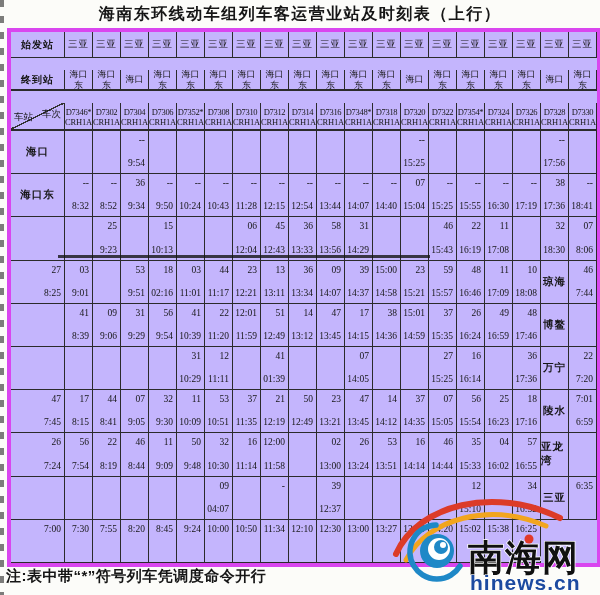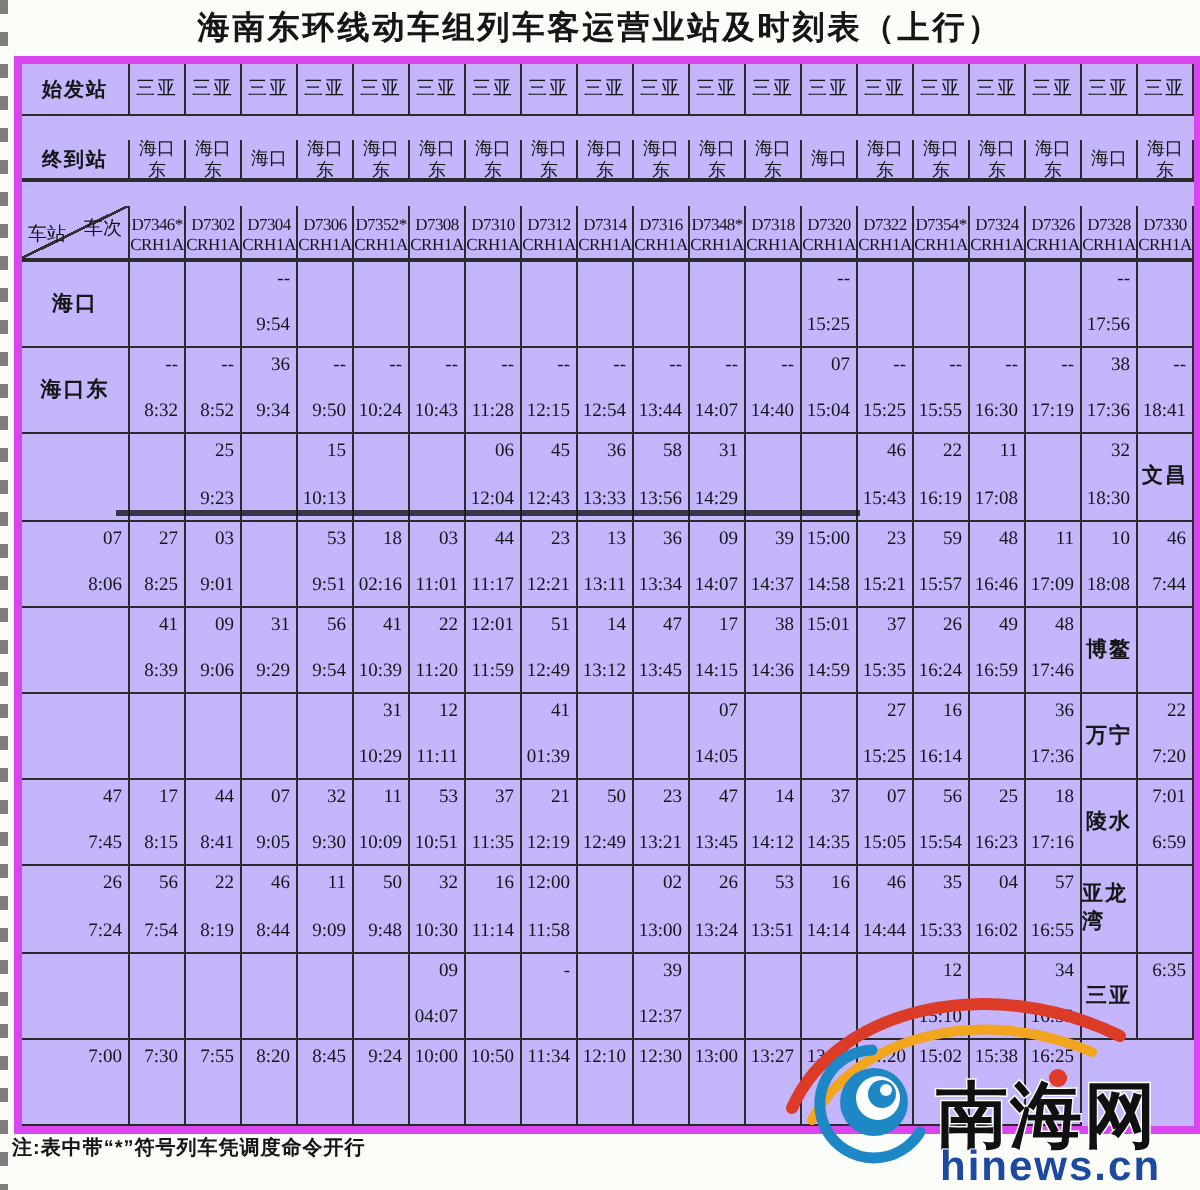--- a/index.html
+++ b/index.html
@@ -45,21 +45,21 @@
   .dep,.arr{text-align:right;height:11px;line-height:11px;white-space:nowrap;padding-right:1px;}
   .diag{
     position:relative;
     background:linear-gradient(to bottom right,
       transparent calc(50% - 0.7px),#333 calc(50% - 0.7px),
       #333 calc(50% + 0.7px),transparent calc(50% + 0.7px));
   }
   .diag .tr{position:absolute;top:5px;right:3px;font-size:9.5px;}
   .diag .bl{position:absolute;bottom:5px;left:3px;font-size:9.5px;}
   .note{
-    position:absolute;left:6px;top:567px;font-size:10px;
+    position:absolute;left:6px;top:567px;font-size:15px;
     font-weight:600;letter-spacing:.5px;
   }
   .artifact-line{position:absolute;left:58px;top:255px;width:372px;height:2.5px;
     background:#151515;opacity:.8;}
   .watermark{position:absolute;left:390px;top:494px;width:210px;height:101px;}
   .wm-cn{font-size:36px;font-weight:bold;fill:#101010;stroke:#ffffff;stroke-width:1.4;
     paint-order:stroke;font-family:"Liberation Sans",sans-serif;letter-spacing:1px;}
   .wm-url{font-size:21px;font-weight:bold;fill:#1c4aa0;stroke:#ffffff;stroke-width:1;
     paint-order:stroke;font-family:"Liberation Sans",sans-serif;letter-spacing:1px;}
 </style>
@@ -413,21 +413,20 @@
         <div class="arr">17:08</div>
       </div>
       <div class="c tcell">
         <div class="dep"></div>
         <div class="arr"></div>
       </div>
       <div class="c tcell">
         <div class="dep">32</div>
         <div class="arr">18:30</div>
       </div>
-      <div class="c sname">文昌</div>
       <div class="c tcell">
         <div class="dep">07</div>
         <div class="arr">8:06</div>
       </div>
       <div class="c tcell">
         <div class="dep">27</div>
         <div class="arr">8:25</div>
       </div>
       <div class="c tcell">
         <div class="dep">03</div>
@@ -490,20 +489,21 @@
         <div class="arr">16:46</div>
       </div>
       <div class="c tcell">
         <div class="dep">11</div>
         <div class="arr">17:09</div>
       </div>
       <div class="c tcell">
         <div class="dep">10</div>
         <div class="arr">18:08</div>
       </div>
+      <div class="c sname">琼海</div>
       <div class="c tcell">
         <div class="dep">46</div>
         <div class="arr">7:44</div>
       </div>
       <div class="c tcell">
         <div class="dep"></div>
         <div class="arr"></div>
       </div>
       <div class="c tcell">
         <div class="dep">41</div>

